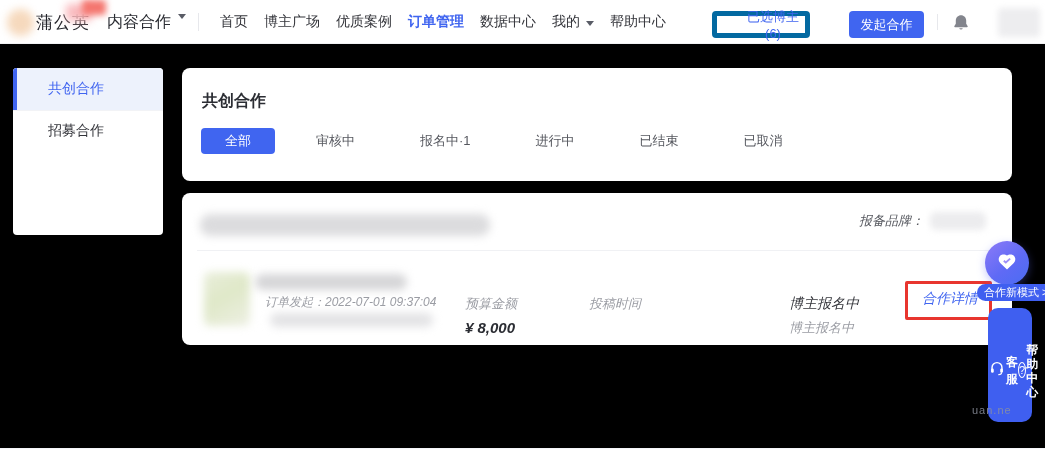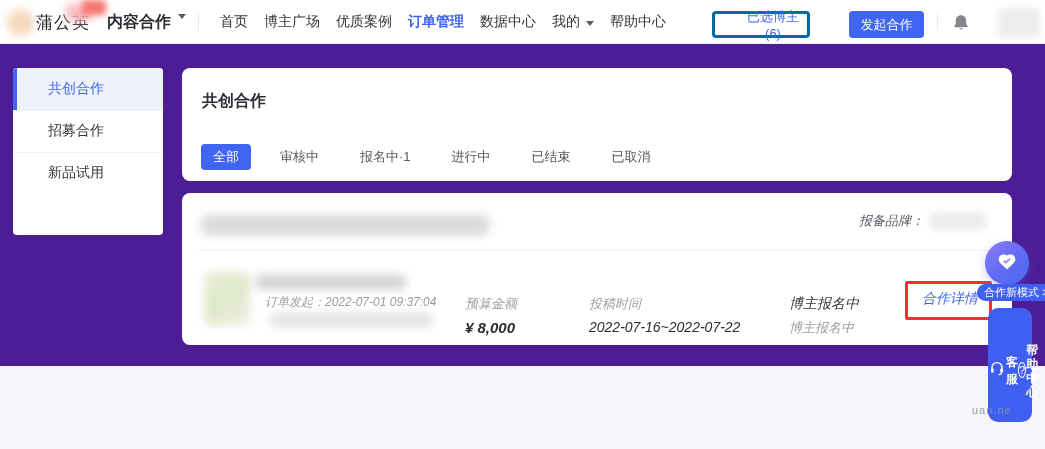--- a/index.html
+++ b/index.html
@@ -1,53 +1,53 @@
 <!DOCTYPE html>
 <html><head>
 <meta charset="utf-8">
 <style>
   * { margin:0; padding:0; box-sizing:border-box; }
   html,body { width:1045px; height:449px; }
   body { font-family:"Liberation Sans","DejaVu Sans",sans-serif; background:#f5f6fa; overflow:hidden; }
-  .screen { position:relative; width:1045px; height:366px; background:#4c1d95; }
+  .screen { position:relative; width:1045px; height:448px; background:#000000; }
 
   
   .topnav { position:absolute; left:0; top:0; width:1045px; height:44px; background:#fff; border-bottom:1px solid #f1f2f4; z-index:5; }
   .logo-blob { position:absolute; left:7px; top:9px; width:27px; height:27px; border-radius:50%;
                background:#f6d9bd; filter:blur(4px); }
   .logo-text { position:absolute; left:36px; top:11px; font-size:17px; color:#24252b; letter-spacing:1px; }
   .badge-blur-1 { position:absolute; left:66px; top:4px; width:26px; height:17px; border-radius:4px; background:#f9b9bd; filter:blur(4px); }
   .badge-blur-2 { position:absolute; left:82px; top:0px; width:24px; height:15px; border-radius:3px; background:#f4766f; filter:blur(3px); }
-  .product-switch { position:absolute; left:107px; top:12px; font-size:16px; color:#2b2d33; cursor:pointer; display:flex; align-items:flex-start; gap:7px;font-weight:bold; }
+  .product-switch { position:absolute; left:107px; top:12px; font-size:16px; color:#2b2d33; cursor:pointer; display:flex; align-items:flex-start; gap:7px; }
   .caret { width:0; height:0; border-left:4px solid transparent; border-right:4px solid transparent; border-top:5px solid #595c66; margin-top:2px; }
   .vdiv { position:absolute; left:198px; top:13px; width:1px; height:18px; background:#e7e8ec; }
   .nav { position:absolute; left:220px; top:0; height:44px; display:flex; align-items:center; gap:16px; }
   .nav-item { font-size:14px; color:#33343a; cursor:pointer; display:flex; align-items:center; gap:6px; white-space:nowrap; }
   .nav-item.active { color:#4065f0; font-weight:bold; }
-  .btn-outline { position:absolute; left:712px; top:11px; width:98px; height:27px; border:3px solid #0369a1; border-radius:4px;
+  .btn-outline { position:absolute; left:712px; top:11px; width:98px; height:27px; border:5px solid #0369a1; border-radius:4px;
                  background:#fff; color:#4065f0; font-size:13px; display:flex; align-items:center; justify-content:center; cursor:pointer;padding-left:24px; }
   .btn-solid { position:absolute; left:849px; top:11px; width:75px; height:27px; border:none; border-radius:4px;
                background:#4065f0; color:#fff; font-size:13px; display:flex; align-items:center; justify-content:center; cursor:pointer; }
   .vdiv2 { position:absolute; left:937px; top:14px; width:1px; height:16px; background:#e7e8ec; }
   .bell { position:absolute; left:951px; top:13px; width:20px; height:20px; cursor:pointer; }
   .avatar-blur { position:absolute; left:998px; top:8px; width:42px; height:29px; border-radius:4px; background:#ededef; filter:blur(3px); }
 
   
   .sidebar { position:absolute; left:13px; top:68px; width:150px; height:167px; background:#fff; border-radius:4px; overflow:hidden; }
   .side-item { position:relative; height:41.75px; display:flex; align-items:center; padding-left:35px; font-size:14px; color:#33343a; cursor:pointer; }
   .side-item + .side-item { border-top:1px solid #f2f3f6; }
   .side-item.active { background:#edf2fc; color:#4065f0; border-top-color:#edf2fc; }
   .side-item.active::before { content:""; position:absolute; left:0; top:0; bottom:0; width:4px; background:#4065f0; }
 
   
   .card { position:absolute; background:#fff; border-radius:8px; }
   .card1 { left:182px; top:68px; width:830px; height:113px; }
   .panel-title { position:absolute; left:20px; top:23px; font-size:16px; font-weight:bold; color:#2b2d33; }
   .tabs { position:absolute; left:19px; top:60px; display:flex; align-items:center; gap:17px; }
-  .tab { font-size:13px; color:#55575e; padding:4px 12px; border-radius:4px; cursor:pointer; white-space:nowrap;margin-top:16px; }
+  .tab { font-size:13px; color:#55575e; padding:4px 24px; border-radius:4px; cursor:pointer; white-space:nowrap; }
   .tab.active { background:#4065f0; color:#fff; }
 
   .card2 { left:182px; top:193px; width:830px; height:152px;font-style:italic; }
   .blur-block { position:absolute; background:#dcdcde; filter:blur(4px); border-radius:10px; }
   .order-title-blur { left:18px; top:21px; width:290px; height:22px; }
   .brand { position:absolute; right:88px; top:19px; font-size:13px; color:#55575e; }
   .brand-blur { position:absolute; right:26px; top:19px; width:56px; height:18px; background:#ececee; filter:blur(3px); border-radius:6px; }
   .card-divider { position:absolute; left:15px; right:15px; top:57px; height:1px; background:#f0f1f4; }
 
   .order-avatar-blur { position:absolute; left:22px; top:79px; width:46px; height:54px; border-radius:6px;
@@ -123,21 +123,20 @@
         <path fill="#83858d" d="M10 2.2c-3 0-5.2 2.3-5.2 5.2v3.4L3.4 13c-.4.5 0 1.2.6 1.2h12c.6 0 1-.7.6-1.2l-1.4-2.2V7.4c0-2.9-2.2-5.2-5.2-5.2z"></path>
         <path fill="#83858d" d="M8.2 15.2a1.9 1.9 0 0 0 3.6 0z"></path>
       </svg>
     </span>
     <div class="avatar-blur"></div>
   </header>
 
   <aside class="sidebar">
     <div class="side-item active">共创合作</div>
     <div class="side-item">招募合作</div>
-    <div class="side-item">新品试用</div>
   </aside>
 
   <section class="card card1">
     <h2 class="panel-title">共创合作</h2>
     <div class="tabs">
       <span class="tab active">全部</span>
       <span class="tab">审核中</span>
       <span class="tab">报名中·1</span>
       <span class="tab">进行中</span>
       <span class="tab">已结束</span>
@@ -155,21 +154,20 @@
     <div class="blur-block order-name-blur"></div>
     <span class="order-start">订单发起：2022-07-01 09:37:04</span>
     <div class="blur-block order-line-blur"></div>
 
     <div class="col col-budget">
       <div class="col-label">预算金额</div>
       <div class="col-value">¥ 8,000</div>
     </div>
     <div class="col col-time">
       <div class="col-label">投稿时间</div>
-      <div class="col-value">2022-07-16~2022-07-22</div>
     </div>
     <div class="col col-status">
       <div class="col-label">博主报名中</div>
       <div class="col-value">博主报名中</div>
     </div>
 
     <span class="detail-link">合作详情</span>
     <div class="red-box"></div>
   </section>
 

